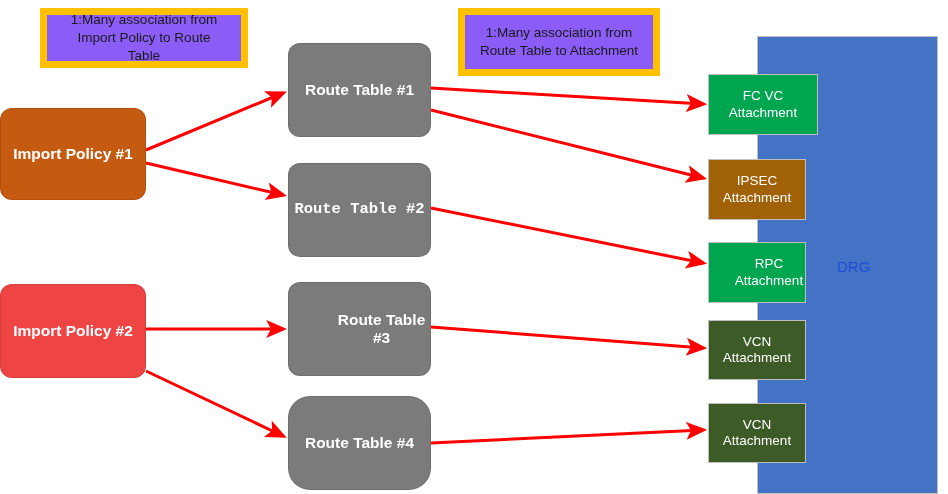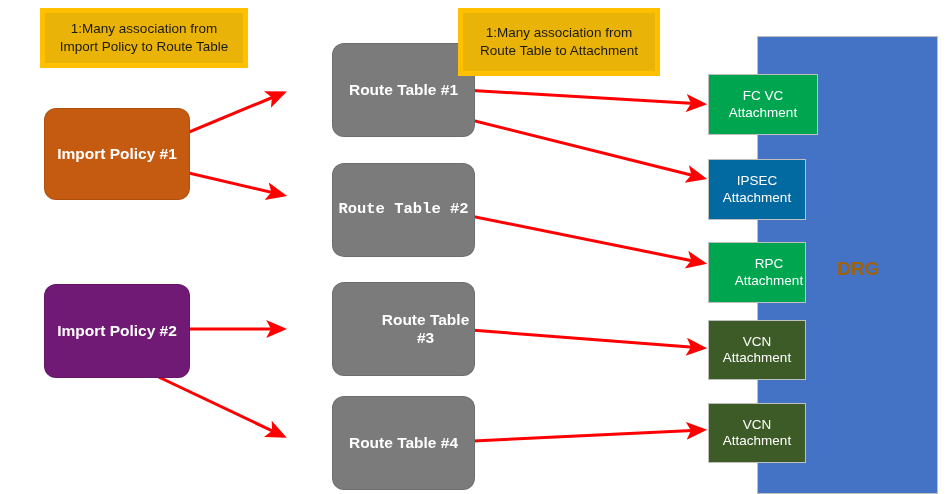--- a/index.html
+++ b/index.html
@@ -21,41 +21,40 @@
 
   
   .drg-box {
     position: absolute;
     background: #4472C4;
     border: 1px solid #bfbfbf;
     box-sizing: border-box;
   }
   .drg-label {
     position: absolute;
-    color: #a16207;
-    font-size: 19px;
-    font-weight: 700;
+    color: #1d4ed8;
+    font-size: 15px;
+    font-weight: 400;
     white-space: nowrap;
   }
 
   
   .node {
     position: absolute;
     box-sizing: border-box;
     border-radius: 12px;
     display: flex;
     align-items: center;
     justify-content: center;
     text-align: center;
     color: #ffffff;
     font-weight: bold;
     font-size: 15.5px;
     line-height: 1.15;
     border: 1px solid rgba(0,0,0,0.10);
-    margin-left: 44px;
   }
   .node.policy {
     background: #C55A11;
     align-items: center;
   }
   .node.routetable {
     background: #7B7B7B;
   }
 
   
@@ -72,22 +71,22 @@
     border: 1px solid #bfbfbf;
     white-space: pre-line;
   }
   .attachment.green  { background: #00A550; }
   .attachment.darkgreen { background: #3C5B26; }
 
   
   .callout {
     position: absolute;
     box-sizing: border-box;
-    background: #eab308;
-    border: 5px solid #c4b5fd;
+    background: #8b5cf6;
+    border: 7px solid #c4b5fd;
     display: flex;
     align-items: center;
     justify-content: center;
     text-align: center;
     color: #1a1a1a;
     font-size: 13.5px;
     line-height: 1.35;
     white-space: pre-line;
     padding: 2px 14px;
   }
@@ -126,42 +125,42 @@
         <line x1="431" y1="208" x2="703" y2="263" stroke="#FF0000" stroke-width="3" marker-end="url(#ah)"></line>
         <line x1="431" y1="327" x2="703" y2="348" stroke="#FF0000" stroke-width="3" marker-end="url(#ah)"></line>
         <line x1="431" y1="443" x2="703" y2="430" stroke="#FF0000" stroke-width="3" marker-end="url(#ah)"></line>
       </g>
   </svg>
 
   <div id="policy-layer">
       <div class="node policy" style="left: 0px; top: 108px; width: 146px; height: 92px; background: rgb(197, 90, 17);">
         <span>Import Policy #1</span>
       </div>
-      <div class="node policy" style="left: 0px; top: 284px; width: 146px; height: 94px; background: #701a75;">
+      <div class="node policy" style="left: 0px; top: 284px; width: 146px; height: 94px; background: #ef4444;">
         <span>Import Policy #2</span>
       </div>
     </div>
   <div id="routetable-layer">
       <div class="node routetable" style="left: 288px; top: 43px; width: 143px; height: 94px; background: rgb(123, 123, 123);">
         <span>Route Table #1</span>
       </div>
       <div class="node routetable" style="left: 288px; top: 163px; width: 143px; height: 94px; background: rgb(123, 123, 123); font-family: Liberation Mono, monospace;">
         <span>Route Table #2</span>
       </div>
       <div class="node routetable" style="left: 288px; top: 282px; width: 143px; height: 94px; background: rgb(123, 123, 123); padding-left: 44px;">
         <span>Route Table #3</span>
       </div>
-      <div class="node routetable" style="left: 288px; top: 396px; width: 143px; height: 94px; background: rgb(123, 123, 123);">
+      <div class="node routetable" style="left: 288px; top: 396px; width: 143px; height: 94px; background: rgb(123, 123, 123); border-radius: 22px;">
         <span>Route Table #4</span>
       </div>
     </div>
   <div id="attachment-layer">
       <div class="attachment green" style="left: 708px; top: 74px; width: 110px; height: 61px; background: rgb(0, 165, 80);"><span>FC VC
 Attachment</span></div>
-      <div class="attachment green" style="left: 708px; top: 159px; width: 98px; height: 61px; background: #0369a1;"><span>IPSEC
+      <div class="attachment green" style="left: 708px; top: 159px; width: 98px; height: 61px; background: #a16207;"><span>IPSEC
 Attachment</span></div>
       <div class="attachment green" style="left: 708px; top: 242px; width: 98px; height: 61px; background: rgb(0, 165, 80); padding-left: 24px;"><span>RPC
 Attachment</span></div>
       <div class="attachment darkgreen" style="left: 708px; top: 320px; width: 98px; height: 60px; background: rgb(60, 91, 38);"><span>VCN
 Attachment</span></div>
       <div class="attachment darkgreen" style="left: 708px; top: 403px; width: 98px; height: 60px; background: rgb(60, 91, 38);"><span>VCN
 Attachment</span></div>
     </div>
   <div id="callout-layer">
       <div class="callout" style="left: 40px; top: 8px; width: 208px; height: 60px; border-color: rgb(255, 192, 0);"><span>1:Many association from

